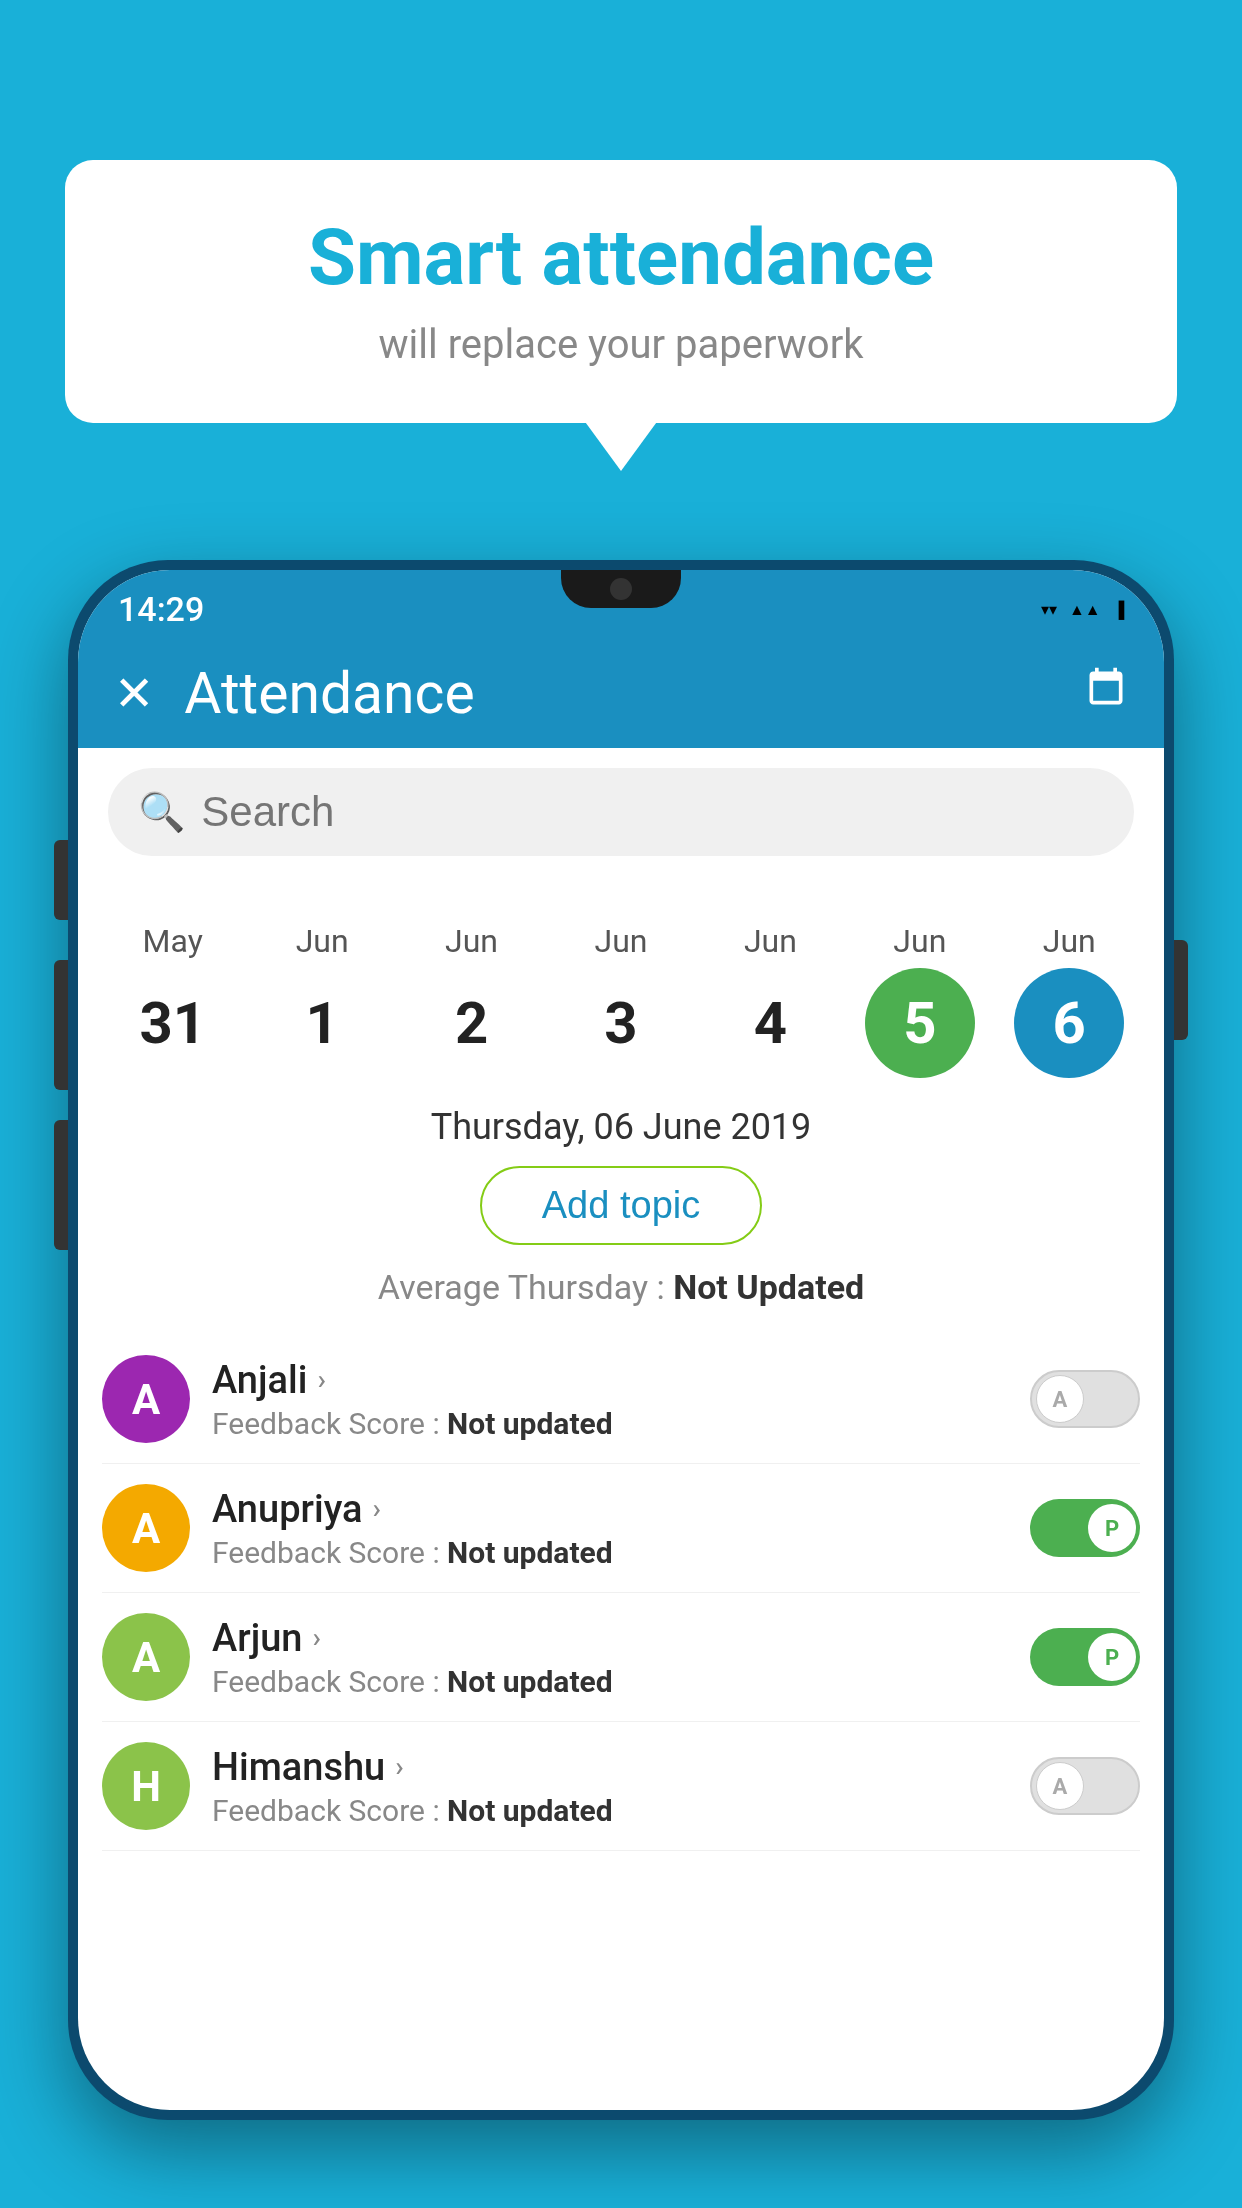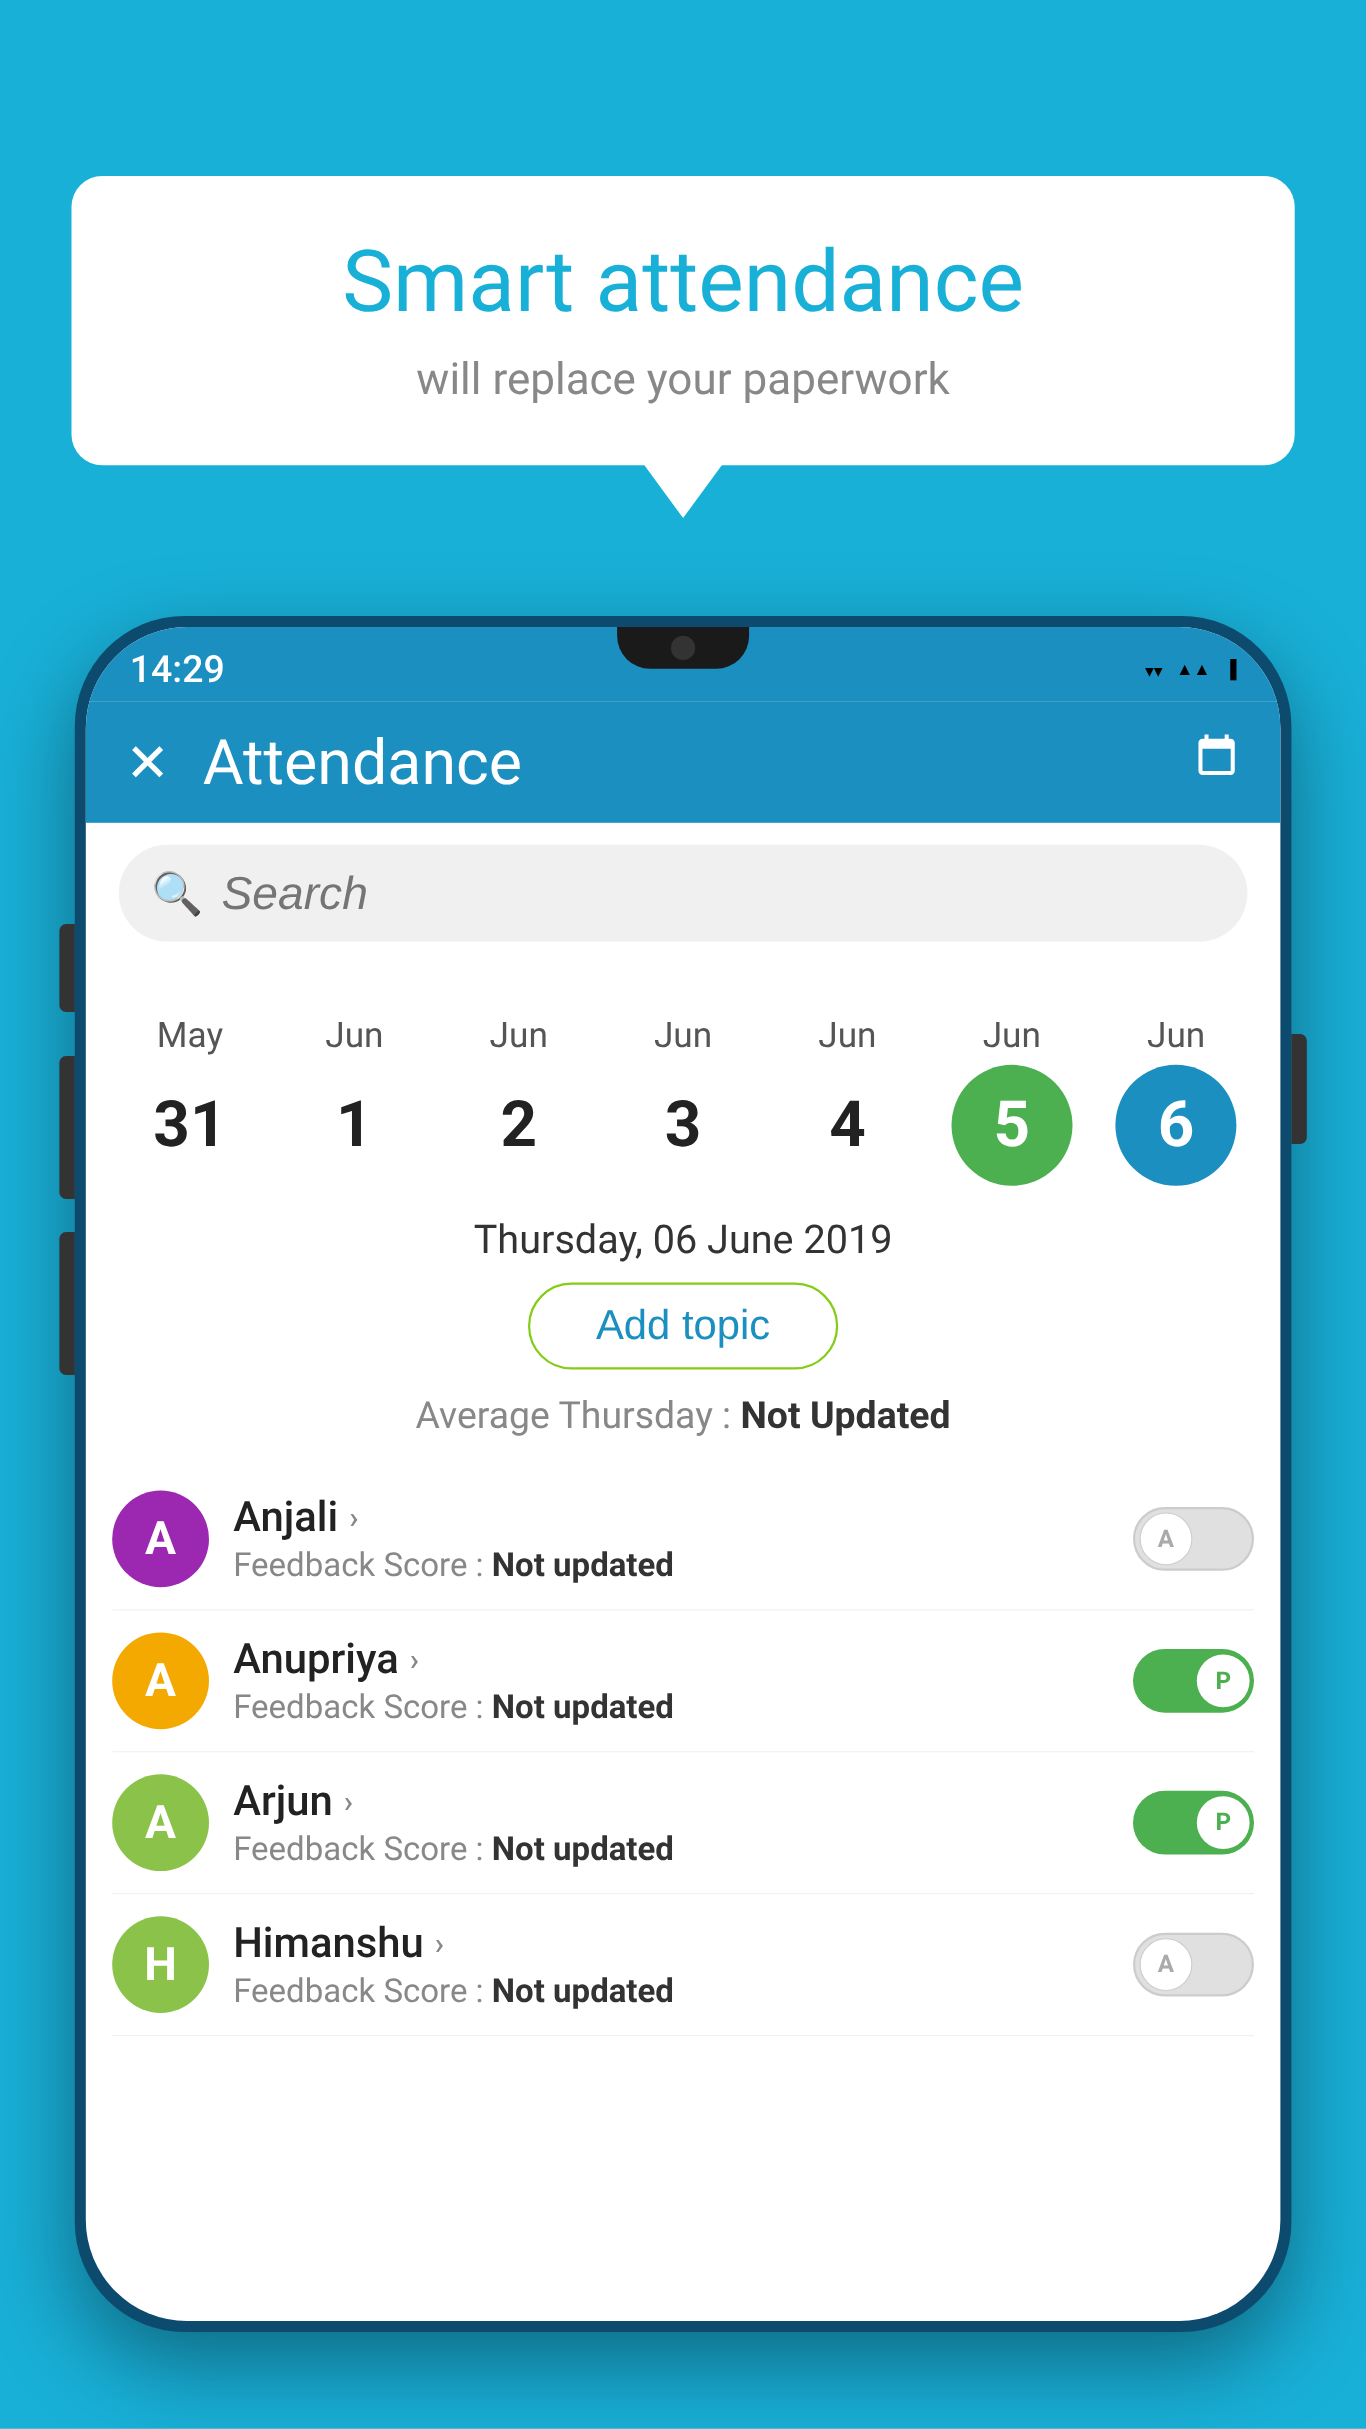--- a/index.html
+++ b/index.html
@@ -32,21 +32,21 @@
       transform: translateX(-50%);
       width: 0;
       height: 0;
       border-left: 38px solid transparent;
       border-right: 38px solid transparent;
       border-top: 52px solid white;
     }
     .bubble-title {
       font-size: 78px;
       color: #19b0d8;
-      font-weight: 400;
+      font-weight: 700;
       line-height: 1.1;
       margin-bottom: 20px;
     }
     .bubble-subtitle {
       font-size: 40px;
       color: #888;
       font-weight: 400;
     }
 
     
@@ -159,21 +159,20 @@
       font-size: 38px;
       color: #888;
     }
     .search-input-el {
       font-size: 42px;
       color: #999;
       background: transparent;
       border: none;
       outline: none;
       flex: 1;
-      font-style: italic;
     }
 
     
     .date-strip {
       display: flex;
       align-items: center;
       justify-content: space-around;
       padding: 24px 20px 0;
     }
     .date-item {

